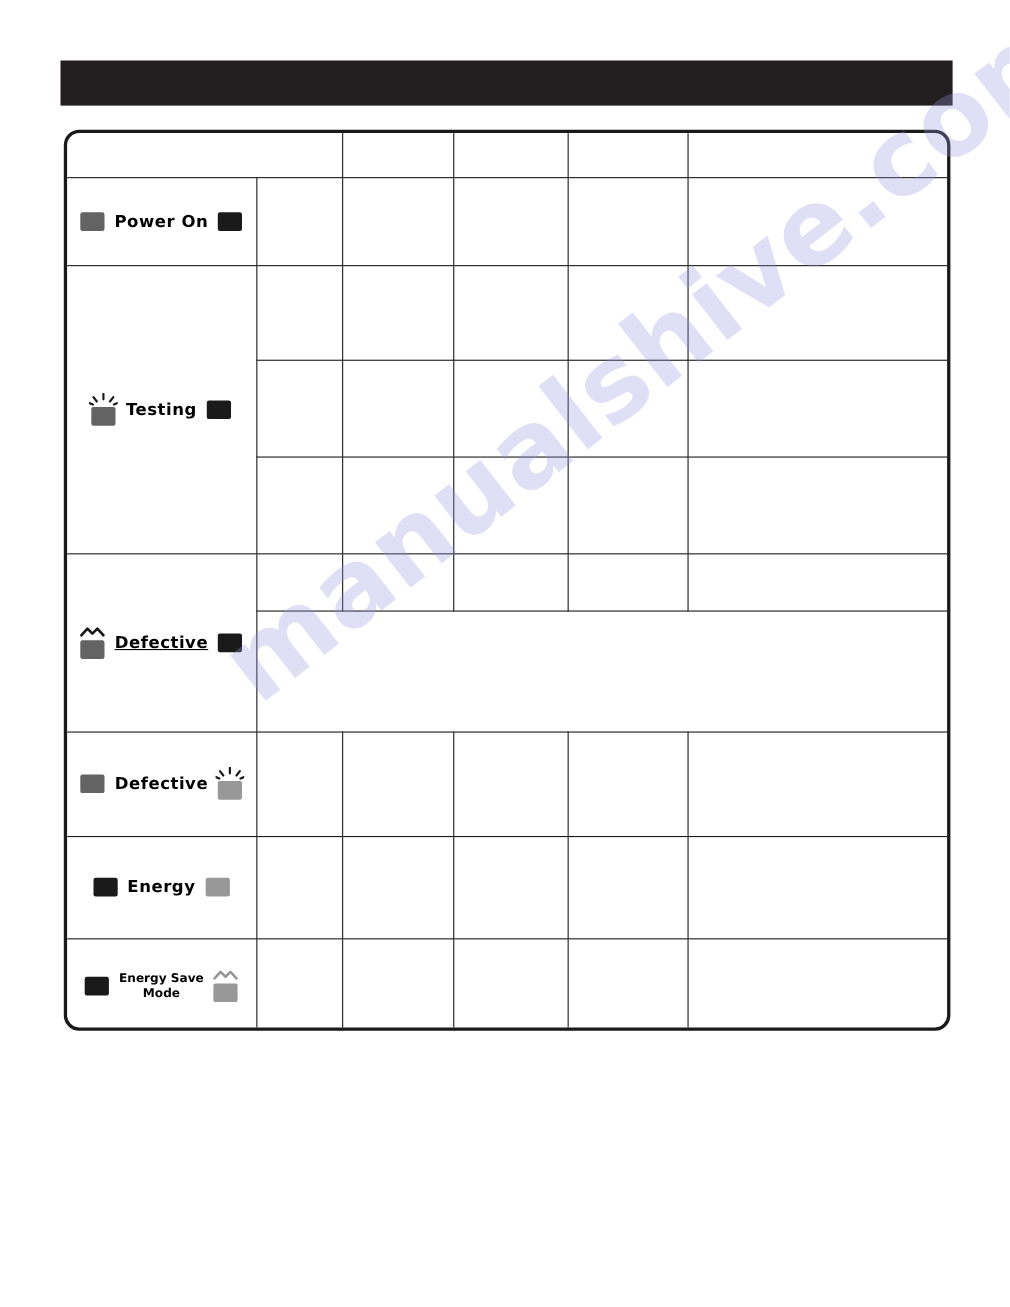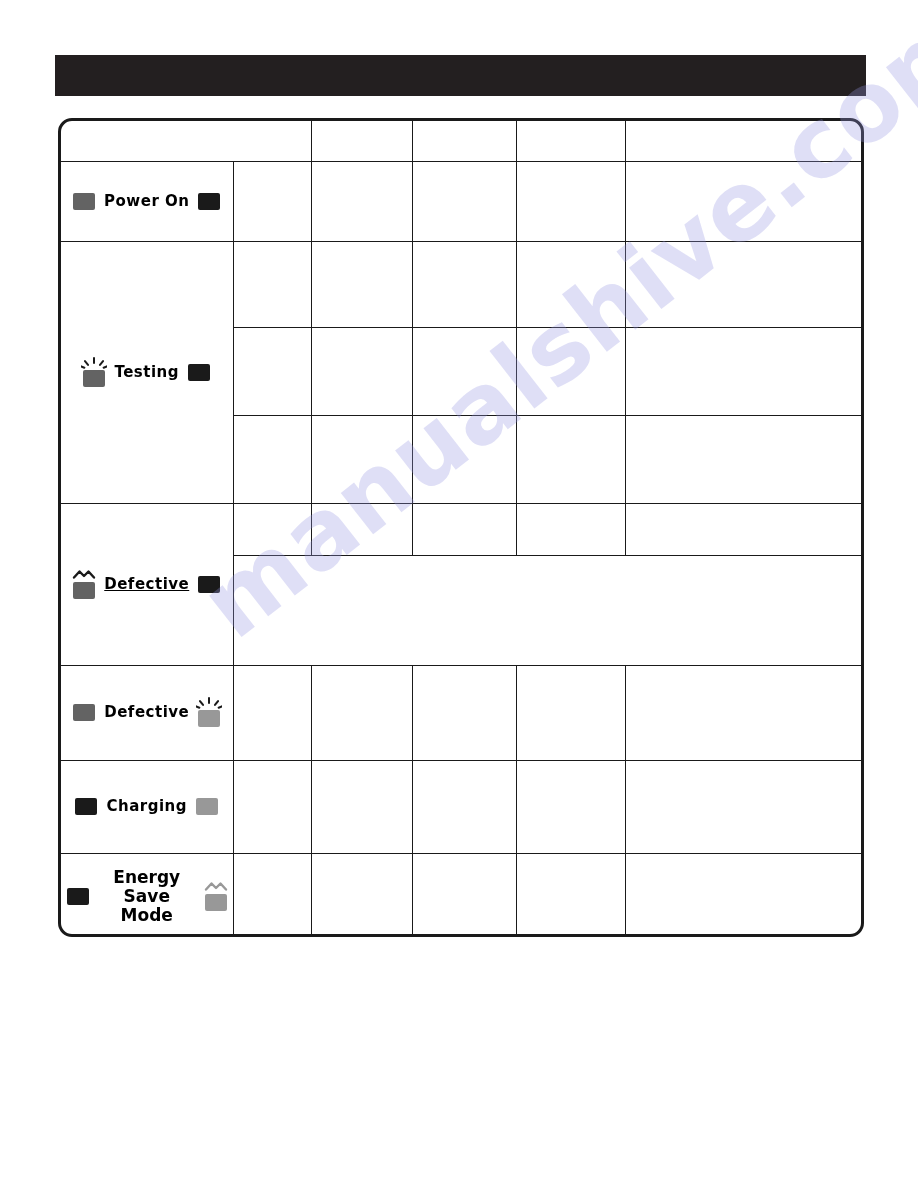--- a/index.html
+++ b/index.html
@@ -121,21 +121,21 @@
   .led-name {
     font-family: "DejaVu Sans", sans-serif;
     font-size: 15px;
     font-weight: 700;
     color: #000;
     letter-spacing: .5px;
     text-align: center;
     line-height: 1.12;
     white-space: pre-line;
   }
-  .led-name.two-line { font-size: 17px; letter-spacing: 0; }
+  .led-name.two-line { font-size: 11px; letter-spacing: 0; }
 
   
   .led {
     position: relative;
     width: 22px;
     height: 17px;
     flex: 0 0 auto;
   }
   .led-chip {
     position: absolute;
@@ -383,21 +383,21 @@
             <span class="cell-text"></span>
           </td>
       </tr>
 
       <tr style="height:93px;">
         <td class="led-label-cell">
           <div class="led-row">
             <span class="led">
               <span class="led-chip on-dark"></span>
             </span>
-            <span class="led-name">Charging</span>
+            <span class="led-name">Energy</span>
             <span class="led">
               <span class="led-chip gray-lite"></span>
             </span>
           </div>
         </td>
         <td>
             <span class="cell-text"></span>
           </td>
         <td>
             <span class="cell-text"></span>

